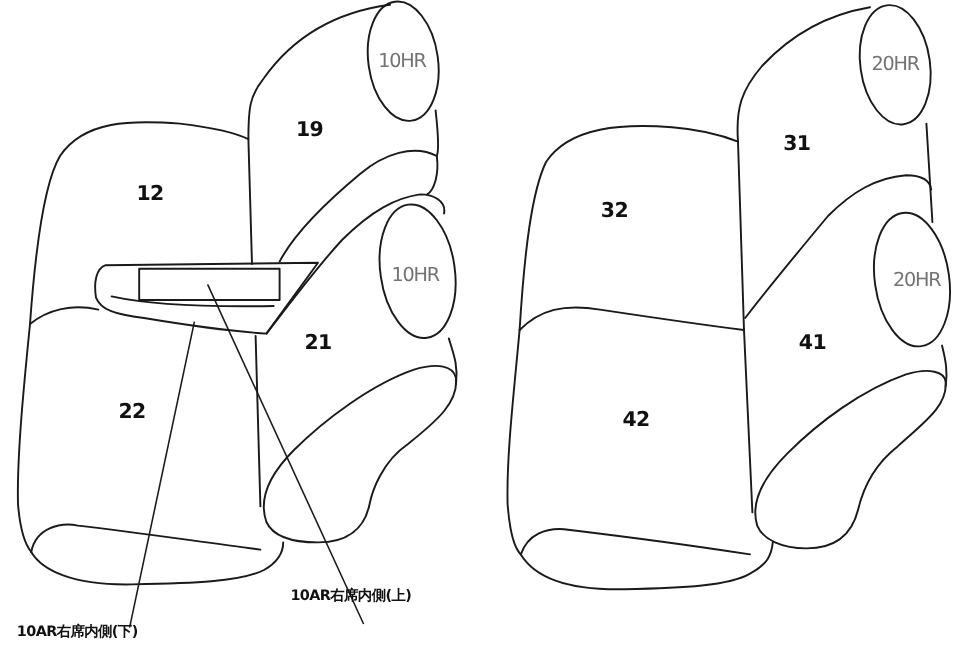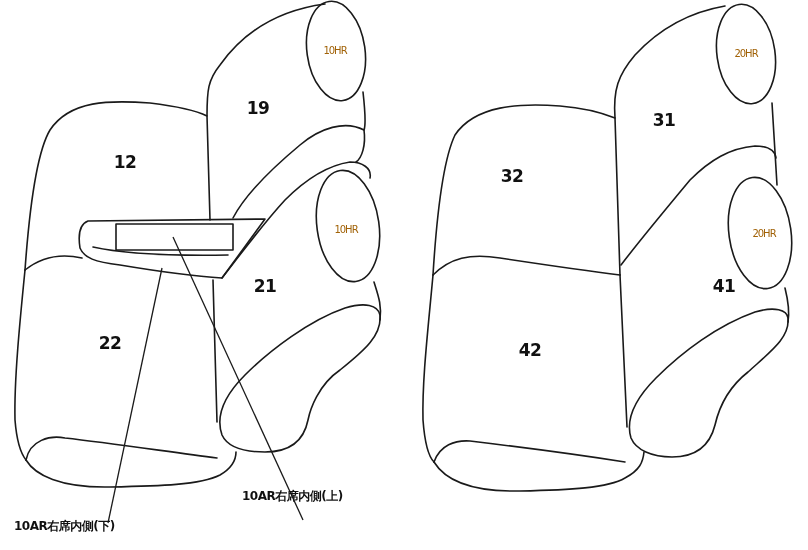--- a/index.html
+++ b/index.html
@@ -1,21 +1,21 @@
 <!DOCTYPE html>
 <html><head>
   <meta charset="utf-8">
   <style>
     html, body { margin: 0; padding: 0; background: #ffffff; }
     body { width: 808px; height: 550px; position: relative; overflow: hidden; font-family: "DejaVu Sans", "Liberation Sans", sans-serif; }
     svg.diagram { position: absolute; left: 0; top: 0; width: 808px; height: 550px; }
     .outline { fill: none; stroke: #1a1a1a; stroke-width: 1.6; stroke-linecap: round; stroke-linejoin: round; }
     .leader { fill: none; stroke: #1a1a1a; stroke-width: 1.3; }
     .label { position: absolute; color: #111; font-size: 17px; font-weight: bold; white-space: nowrap; transform: translate(-50%, -50%); letter-spacing: -0.5px; }
-    .hr-label { position: absolute; color: #a16207; font-size: 10px; white-space: nowrap; transform: translate(-50%, -50%); letter-spacing: -1px; }
+    .hr-label { position: absolute; color: #737373; font-size: 16px; white-space: nowrap; transform: translate(-50%, -50%); letter-spacing: -1px; }
     .caption { position: absolute; color: #111; font-size: 12px; font-weight: bold; white-space: nowrap; letter-spacing: -0.5px; }
   </style>
 </head>
 <body>
 
 <svg class="diagram" viewBox="0 0 808 550" xmlns="http://www.w3.org/2000/svg">
 
   <g>
 
     <path class="outline" d="M25,270 C30,200 38,150 50,130 C70,100 110,100 150,103 C175,106 195,110 207,116 L210,220"></path>
@@ -76,19 +76,19 @@
 
 <div class="label" style="left:258px;top:108px;">19</div>
 <div class="label" style="left:125px;top:162px;">12</div>
 <div class="label" style="left:265px;top:286px;text-align:right;">21</div>
 <div class="label" style="left:110px;top:343px;">22</div>
 <div class="hr-label" style="left:335px;top:50px;">10HR</div>
 <div class="hr-label" style="left:346px;top:229px;">10HR</div>
 
 <div class="label" style="left:664px;top:120px;">31</div>
 <div class="label" style="left:512px;top:176px;">32</div>
-<div class="label" style="left:677px;top:286px;margin-left:47px;">41</div>
+<div class="label" style="left:677px;top:286px;">41</div>
 <div class="label" style="left:530px;top:350px;">42</div>
 <div class="hr-label" style="left:746px;top:53px;">20HR</div>
 <div class="hr-label" style="left:764px;top:233px;">20HR</div>
 
 <div class="caption" style="left:14px;top:518px;">10AR右席内側(下)</div>
 <div class="caption" style="left:242px;top:488px;">10AR右席内側(上)</div>
 
 </body></html>

